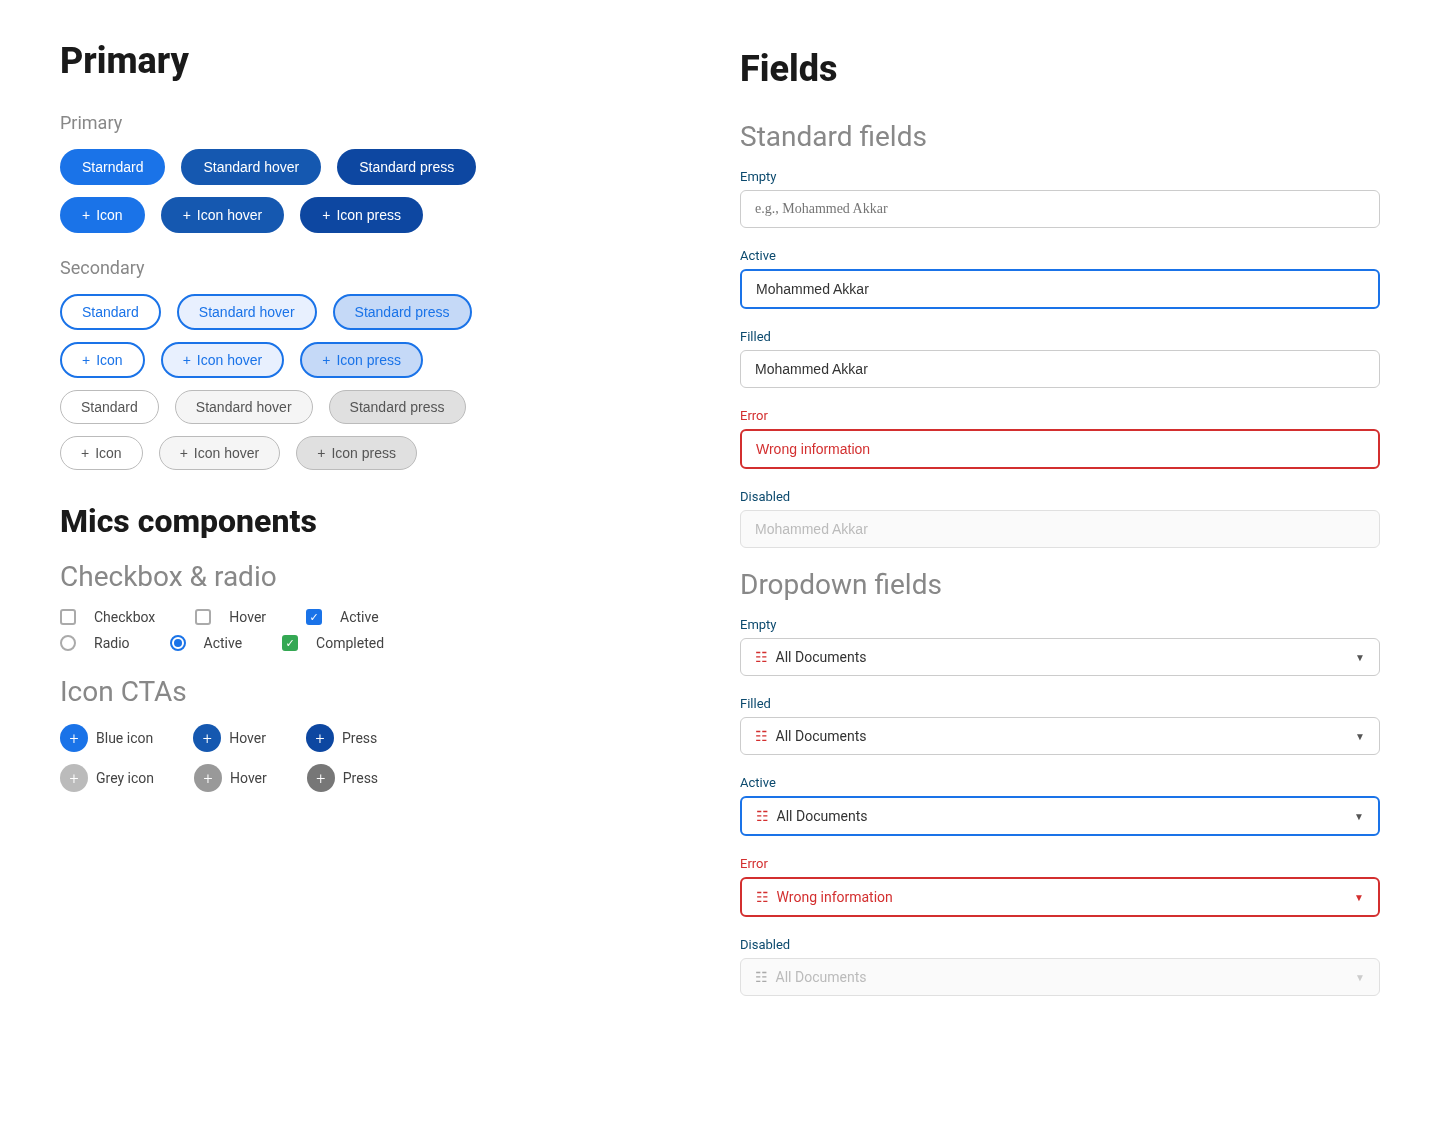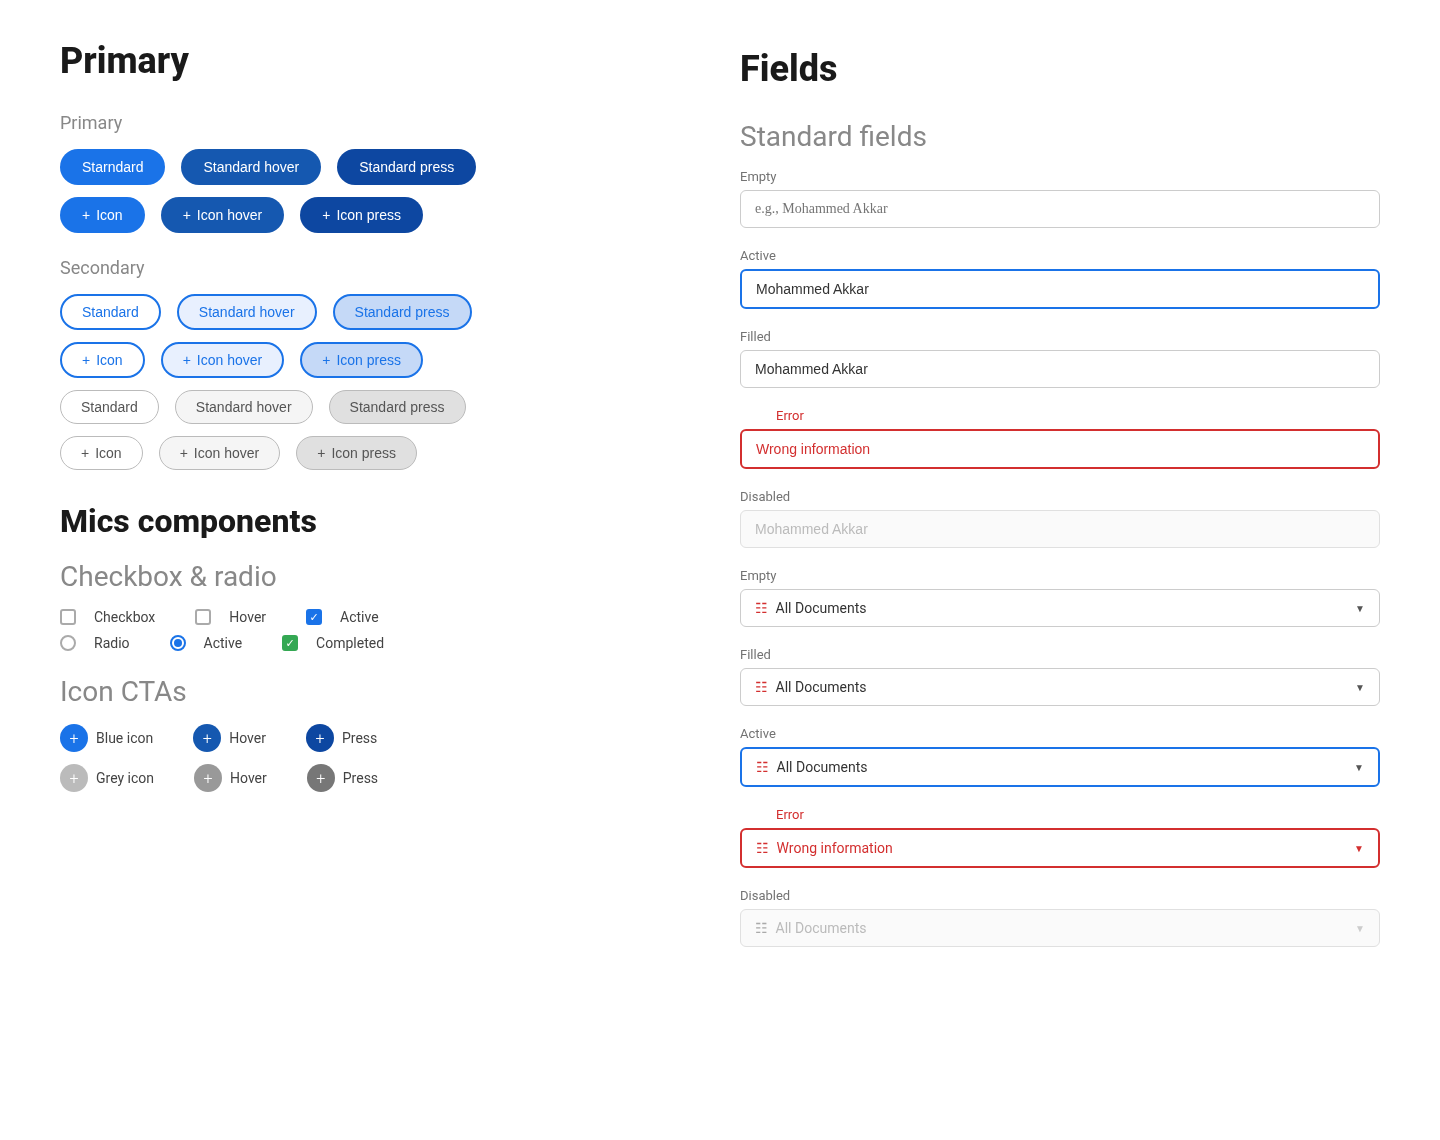--- a/index.html
+++ b/index.html
@@ -360,28 +360,27 @@
 
     
     .fields-section {
       padding-top: 8px;
     }
     .field-group {
       margin-bottom: 20px;
     }
     .field-label {
       font-size: 13px;
-      color: #737373;
+      color: #0c4a6e;
       margin-bottom: 6px;
     }
     .field-label-error {
       font-size: 13px;
       color: #d32f2f;
       margin-bottom: 6px;
-      margin-left: 36px;
     }
     .field-input {
       width: 100%;
       padding: 10px 14px;
       border: 1.5px solid #ccc;
       border-radius: 6px;
       font-size: 14px;
       color: #333;
       outline: none;
       background: #fff;
@@ -703,20 +702,21 @@
         <input class="field-input-error" type="text" value="Wrong information" style="">
       </div>
 
       <div class="field-group">
         <div class="field-label">Disabled</div>
         <input class="field-input-disabled" type="text" value="Mohammed Akkar" disabled="" style="">
       </div>
     </div>
 
     <div style="margin-top: 16px;">
+      <div class="sub-section-title-large">Dropdown fields</div>
 
       <div class="field-group">
         <div class="field-label">Empty</div>
         <div class="dropdown-field">
           <div class="dropdown-left">
             <span class="doc-icon">☷</span>
             <span>All Documents</span>
           </div>
           <span class="chevron-down">▼</span>
         </div>

